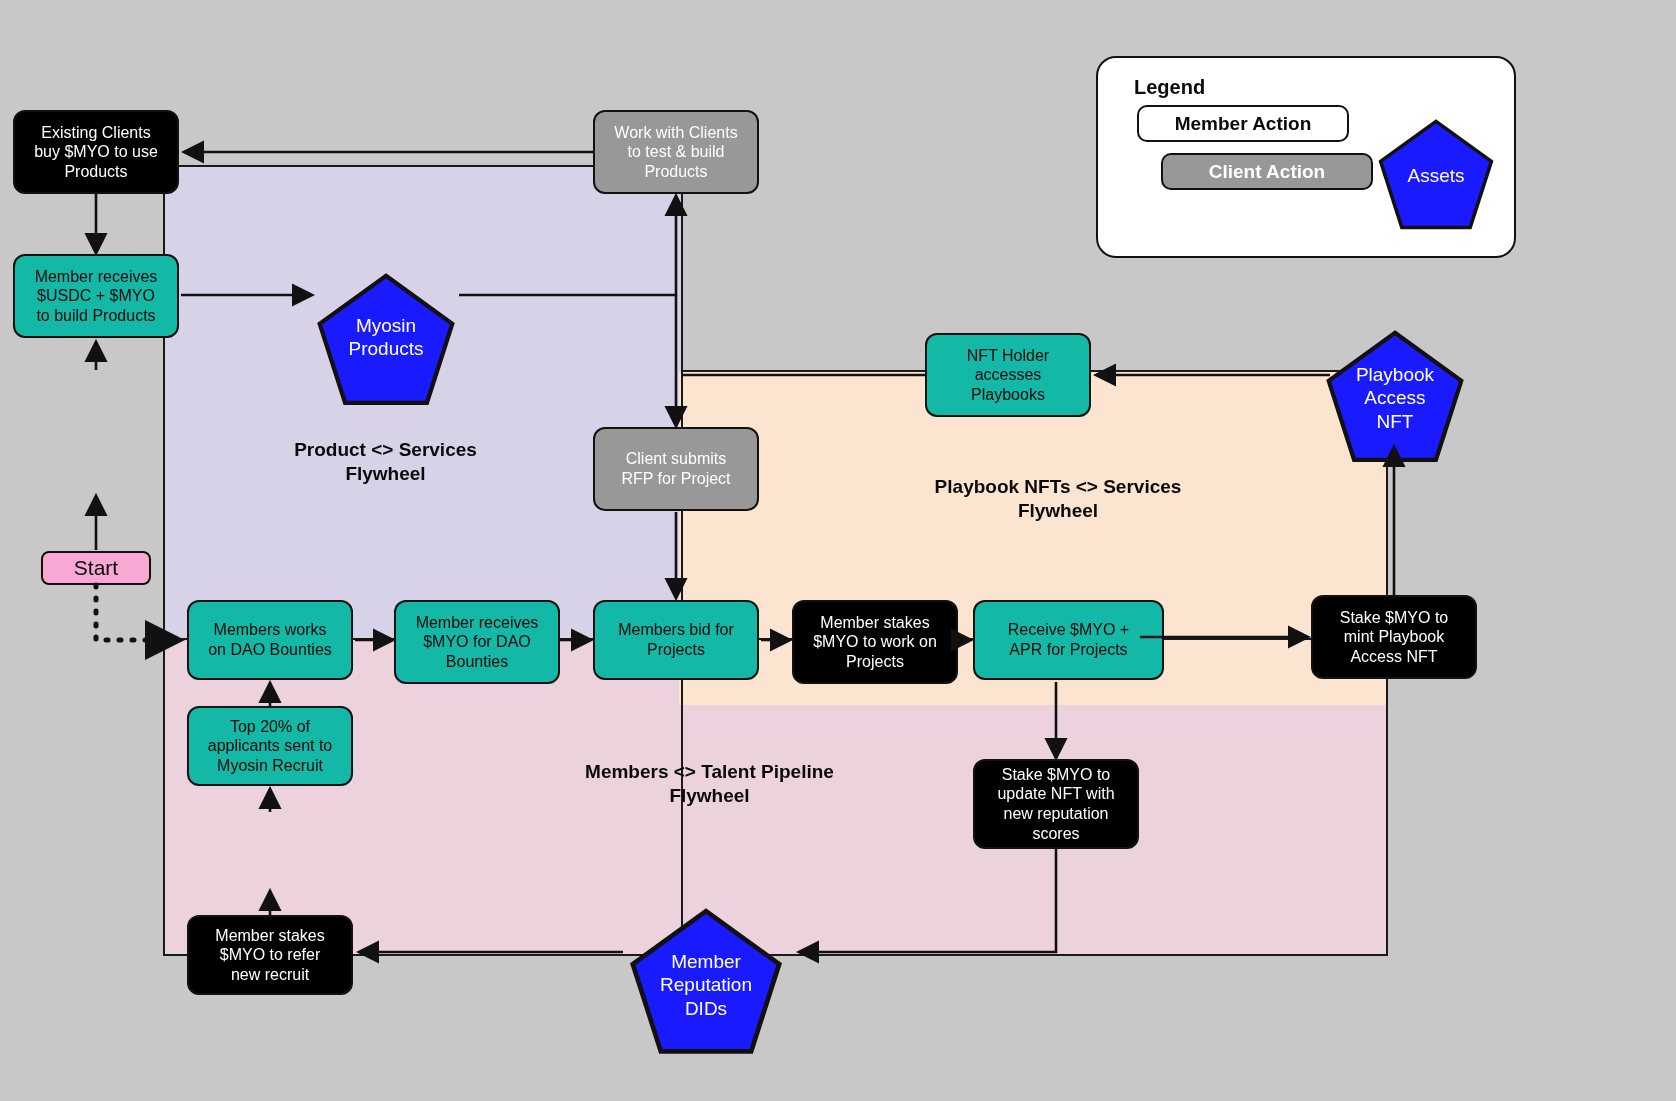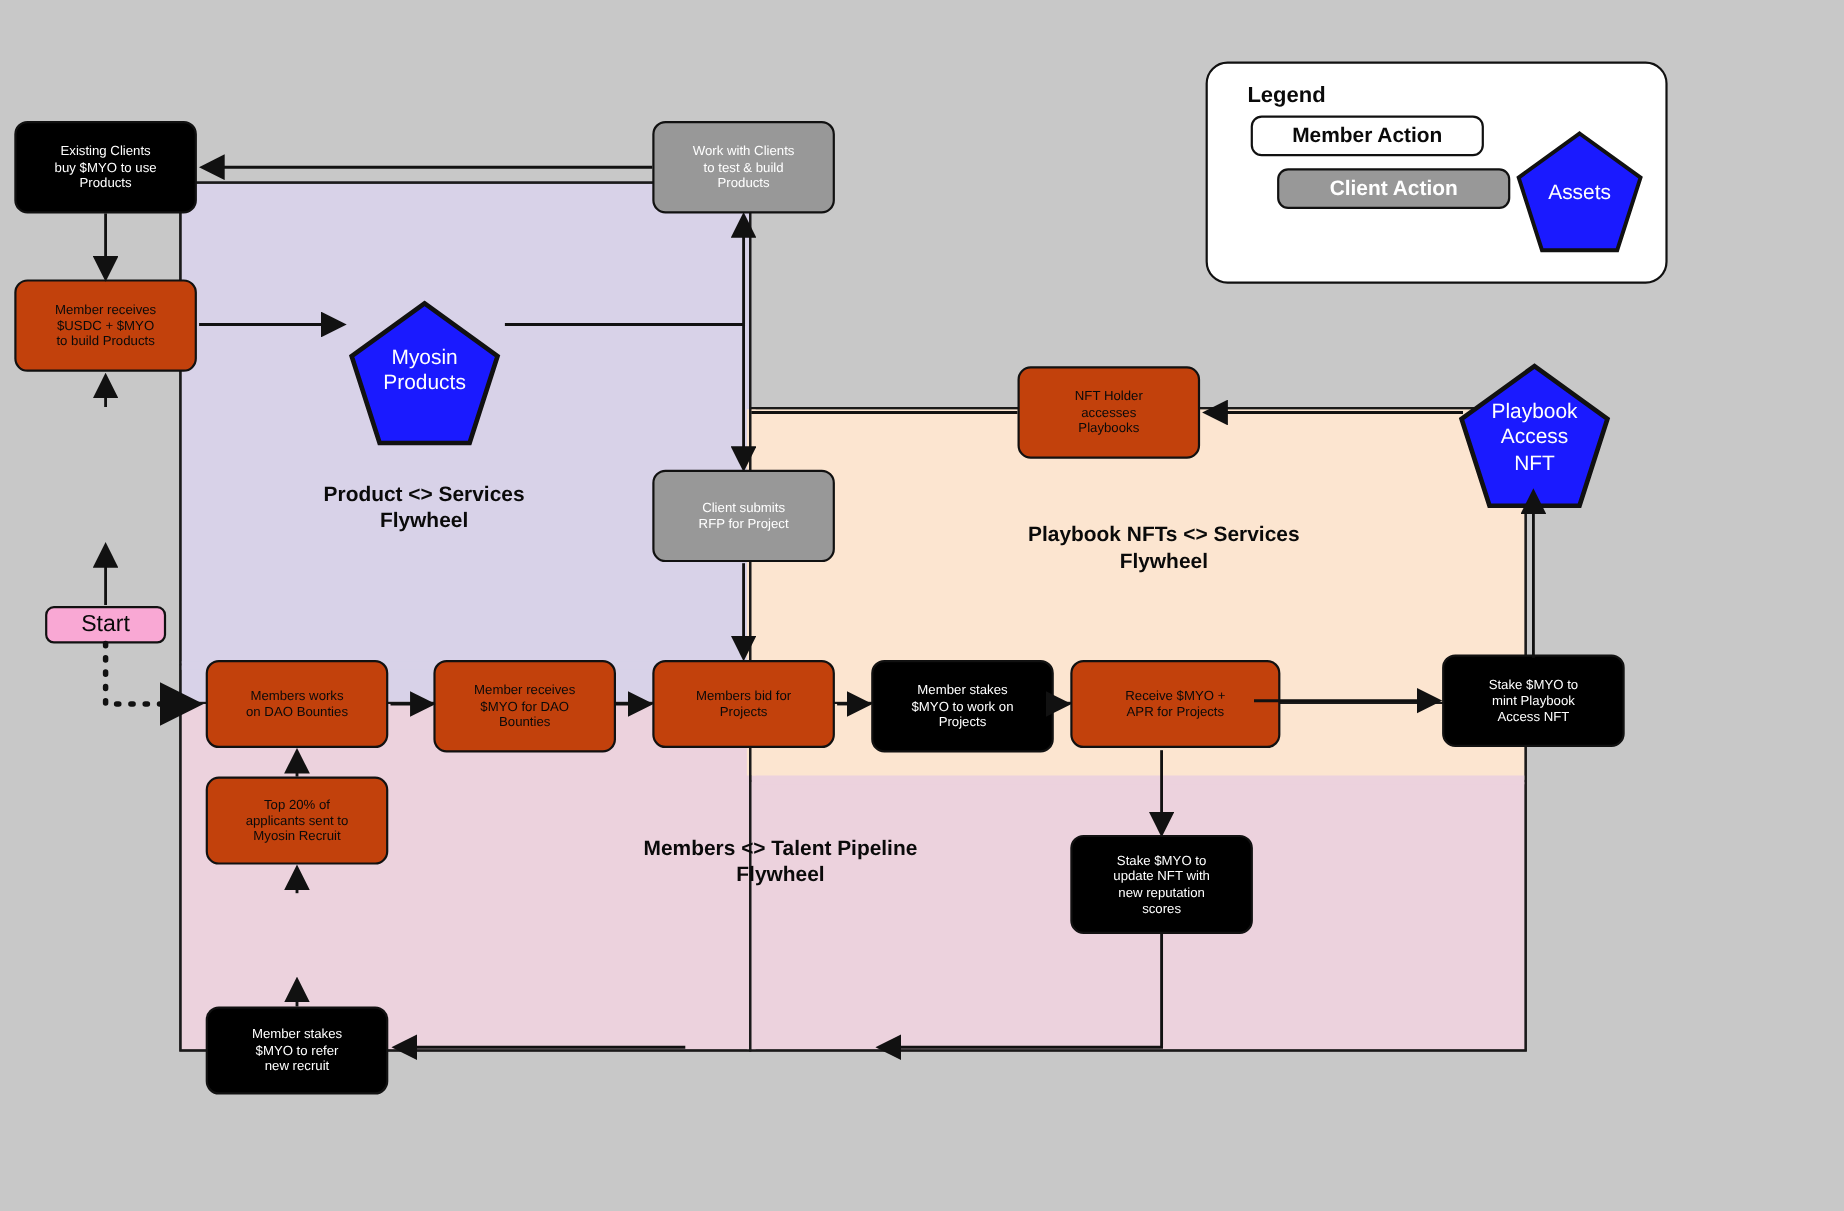--- a/index.html
+++ b/index.html
@@ -32,26 +32,26 @@
   }
   .node {
     position: absolute;
     box-sizing: border-box;
     border: 2px solid #111;
     border-radius: 12px;
     display: flex;
     align-items: center;
     justify-content: center;
     text-align: center;
-    font-size: 12px;
+    font-size: 16px;
     line-height: 1.22;
     padding: 4px 8px;
     white-space: pre-line;
   }
-  .node.member { background: #c2410c; color: #0a0a0a; }
+  .node.member { background: #14b8a6; color: #0a0a0a; }
   .node.client { background: #989898; color: #ffffff; }
   .node.deflationary { background: #000000; color: #ffffff; }
   .node.start {
     background: #f9a8d4; color: #0a0a0a;
     border-radius: 8px; font-size: 21px;
   }
   .pent {
     position: absolute;
     display: flex;
     align-items: center;
@@ -260,20 +260,28 @@
 
   <div class="pent" style="left:1322px; top:330px; width:146px; height:134px;">
     <svg width="146" height="134" viewBox="0 0 100 95">
       <polygon points="50,2 97,36 79,92 21,92 3,36" fill="#1a1aff" stroke="#111" stroke-width="3"></polygon>
     </svg>
     <span class="ptext" style="margin-top:2px;">Playbook
 Access
 NFT</span>
   </div>
 
+  <div class="pent" style="left:625px; top:908px; width:162px; height:148px;">
+    <svg width="162" height="148" viewBox="0 0 100 95">
+      <polygon points="50,2 97,36 79,92 21,92 3,36" fill="#1a1aff" stroke="#111" stroke-width="3"></polygon>
+    </svg>
+    <span class="ptext" style="margin-top:6px;">Member
+Reputation
+DIDs</span>
+  </div>
 
   <div class="legend-box" style="left:1096px; top:56px; width:420px; height:202px;">
   </div>
   <div class="legend-title" style="left:1134px; top:76px;">Legend</div>
 
   <div class="legend-item li-member" style="left:1137px; top:105px; width:212px; height:37px;">Member Action</div>
   <div class="legend-item li-client" style="left:1137px; top:153px; width:212px; height:37px;">Client Action</div>
 
   <div class="pent" style="left:1375px; top:119px; width:122px; height:112px;">
     <svg width="122" height="112" viewBox="0 0 100 95">

